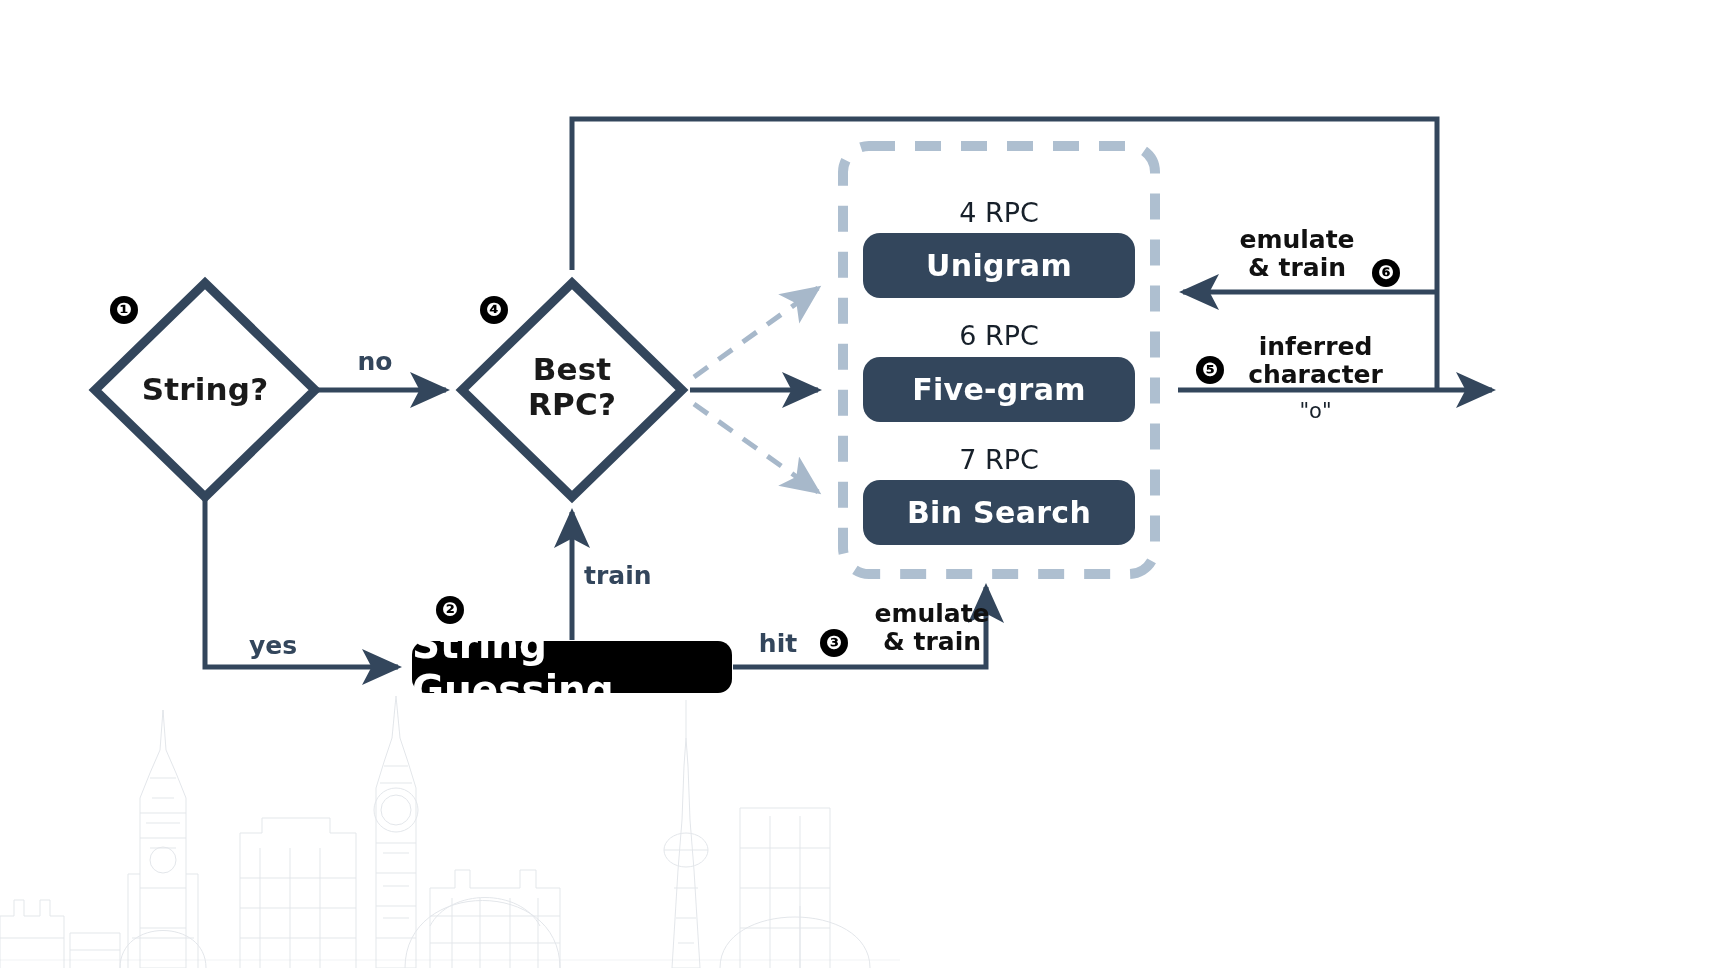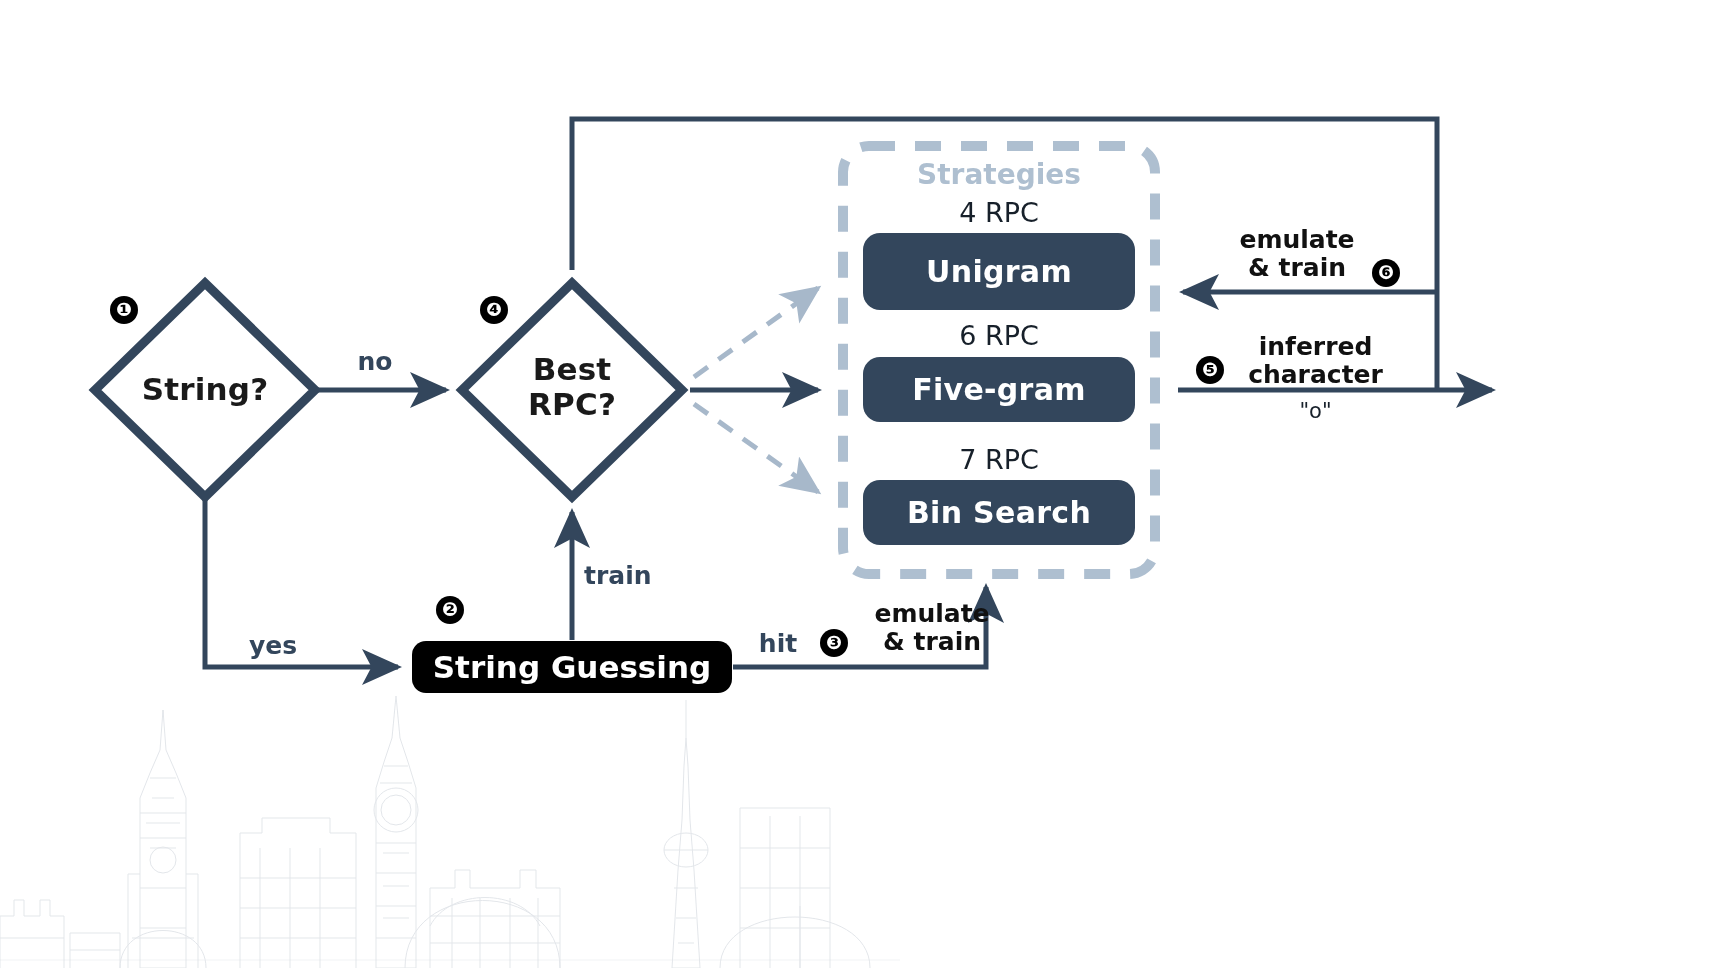--- a/index.html
+++ b/index.html
@@ -51,21 +51,21 @@
     font-size:30px;
     display:flex;align-items:center;justify-content:center;
     letter-spacing:.3px;
   }
   .blackpill{
     position:absolute;
     background:#000000;
     border-radius:14px;
     color:#ffffff;
     font-weight:bold;
-    font-size:31px;
+    font-size:39px;
     display:flex;align-items:center;justify-content:center;
   }
   .strat-title{
     position:absolute;
     font-size:28px;font-weight:bold;
     color:#aebfd0;
     text-align:center;white-space:pre;
   }
   .quoted{
     position:absolute;
@@ -209,24 +209,23 @@
   <div class="badge" style="left:436px;top:596px;">
       <span>❷</span>
     </div>
 
   <div class="edge-label dark" style="left:862px;top:600px;width:140px;">emulate
 &amp; train</div>
   <div class="badge" style="left:820px;top:629px;">
       <span>❸</span>
     </div>
 
-  <div class="strat-title" style="left:843px;top:158px;width:312px;">Strategies</div>
 
   <div class="rpc-label" style="left:863px;top:197px;width:272px;">4 RPC</div>
-  <div class="pill" style="left:863px;top:233px;width:272px;height:77px;">Unigram</div>
+  <div class="pill" style="left:863px;top:233px;width:272px;height:65px;">Unigram</div>
 
   <div class="rpc-label" style="left:863px;top:320px;width:272px;">6 RPC</div>
   <div class="pill" style="left:863px;top:357px;width:272px;height:65px;">Five-gram</div>
 
   <div class="rpc-label" style="left:863px;top:444px;width:272px;">7 RPC</div>
   <div class="pill" style="left:863px;top:480px;width:272px;height:65px;">Bin Search</div>
 
   <div class="edge-label dark" style="left:1222px;top:226px;width:150px;">emulate
 &amp; train</div>
   <div class="badge" style="left:1372px;top:259px;">

